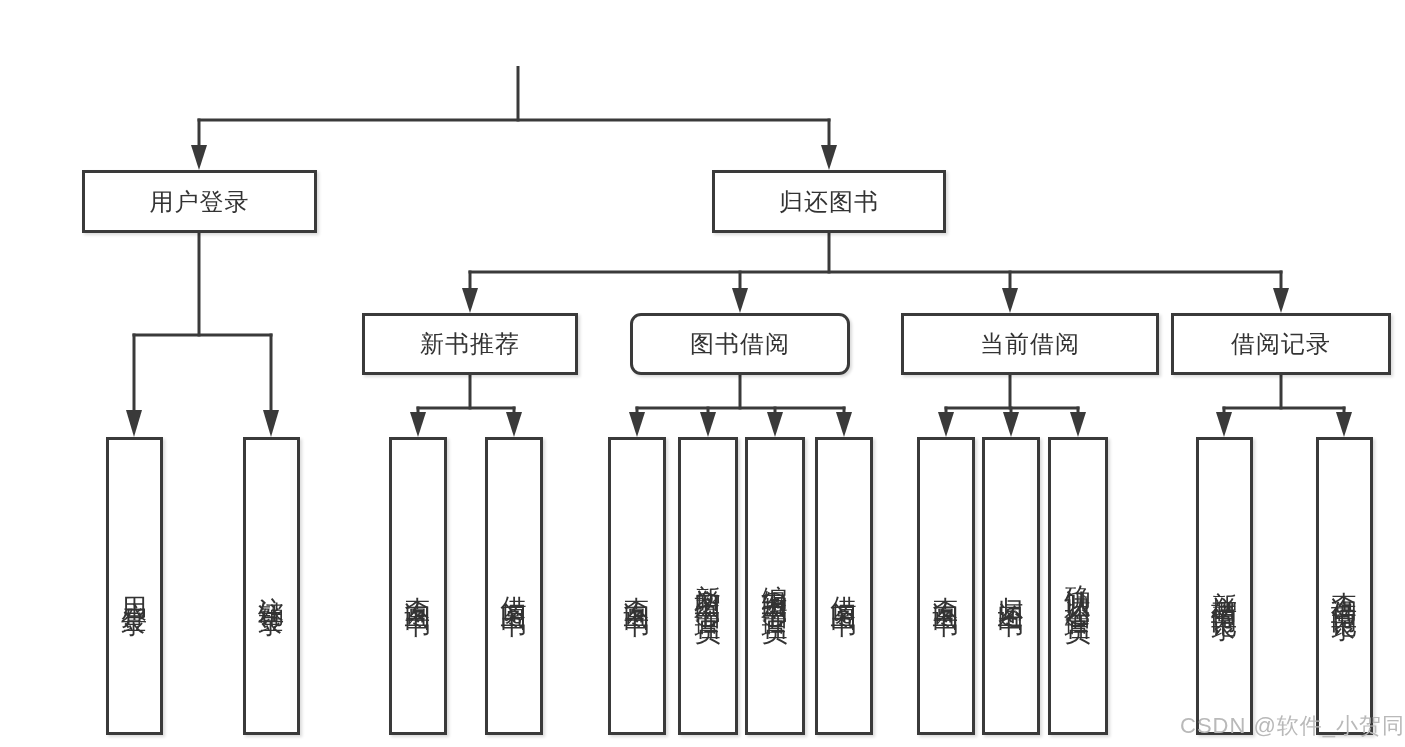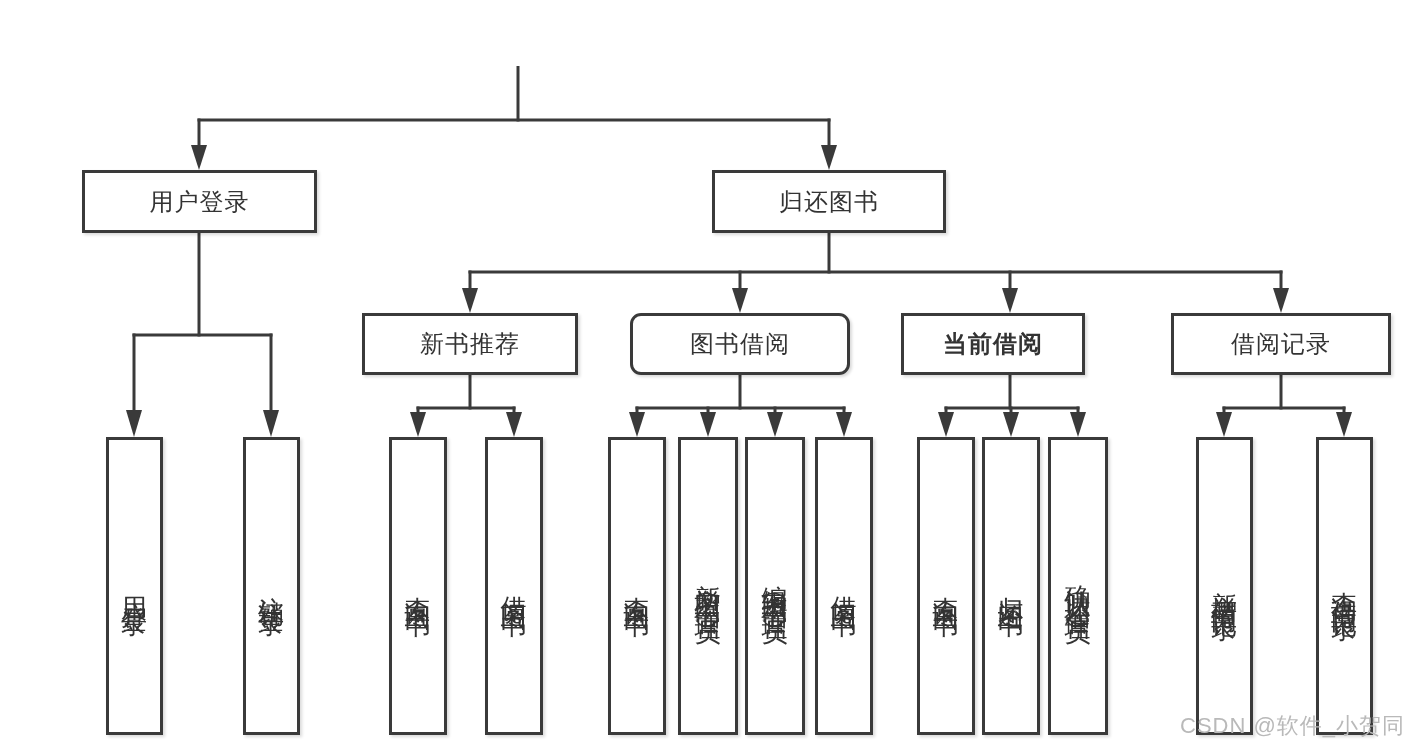--- a/index.html
+++ b/index.html
@@ -124,21 +124,21 @@
   <div class="box" style="left:712px; top:170px; width:234px; height:63px;">
     <span class="hlabel">归还图书</span>
   </div>
 
   <div class="box" style="left:362px; top:313px; width:216px; height:62px;text-align:right;">
     <span class="hlabel">新书推荐</span>
   </div>
   <div class="box" style="left:630px; top:313px; width:220px; height:62px;border-radius:11px;">
     <span class="hlabel">图书借阅</span>
   </div>
-  <div class="box" style="left:901px; top:313px; width:184px; height:62px;font-weight:bold;">
+  <div class="box" style="left:901px; top:313px; width:258px; height:62px;">
     <span class="hlabel">当前借阅</span>
   </div>
   <div class="box" style="left:1171px; top:313px; width:220px; height:62px;">
     <span class="hlabel">借阅记录</span>
   </div>
 
   <div class="box leaf" style="left:106px; top:437px; width:57px; height:298px;">
     <span class="vtext">用户登录</span>
   </div>
   <div class="box leaf" style="left:243px; top:437px; width:57px; height:298px;">

